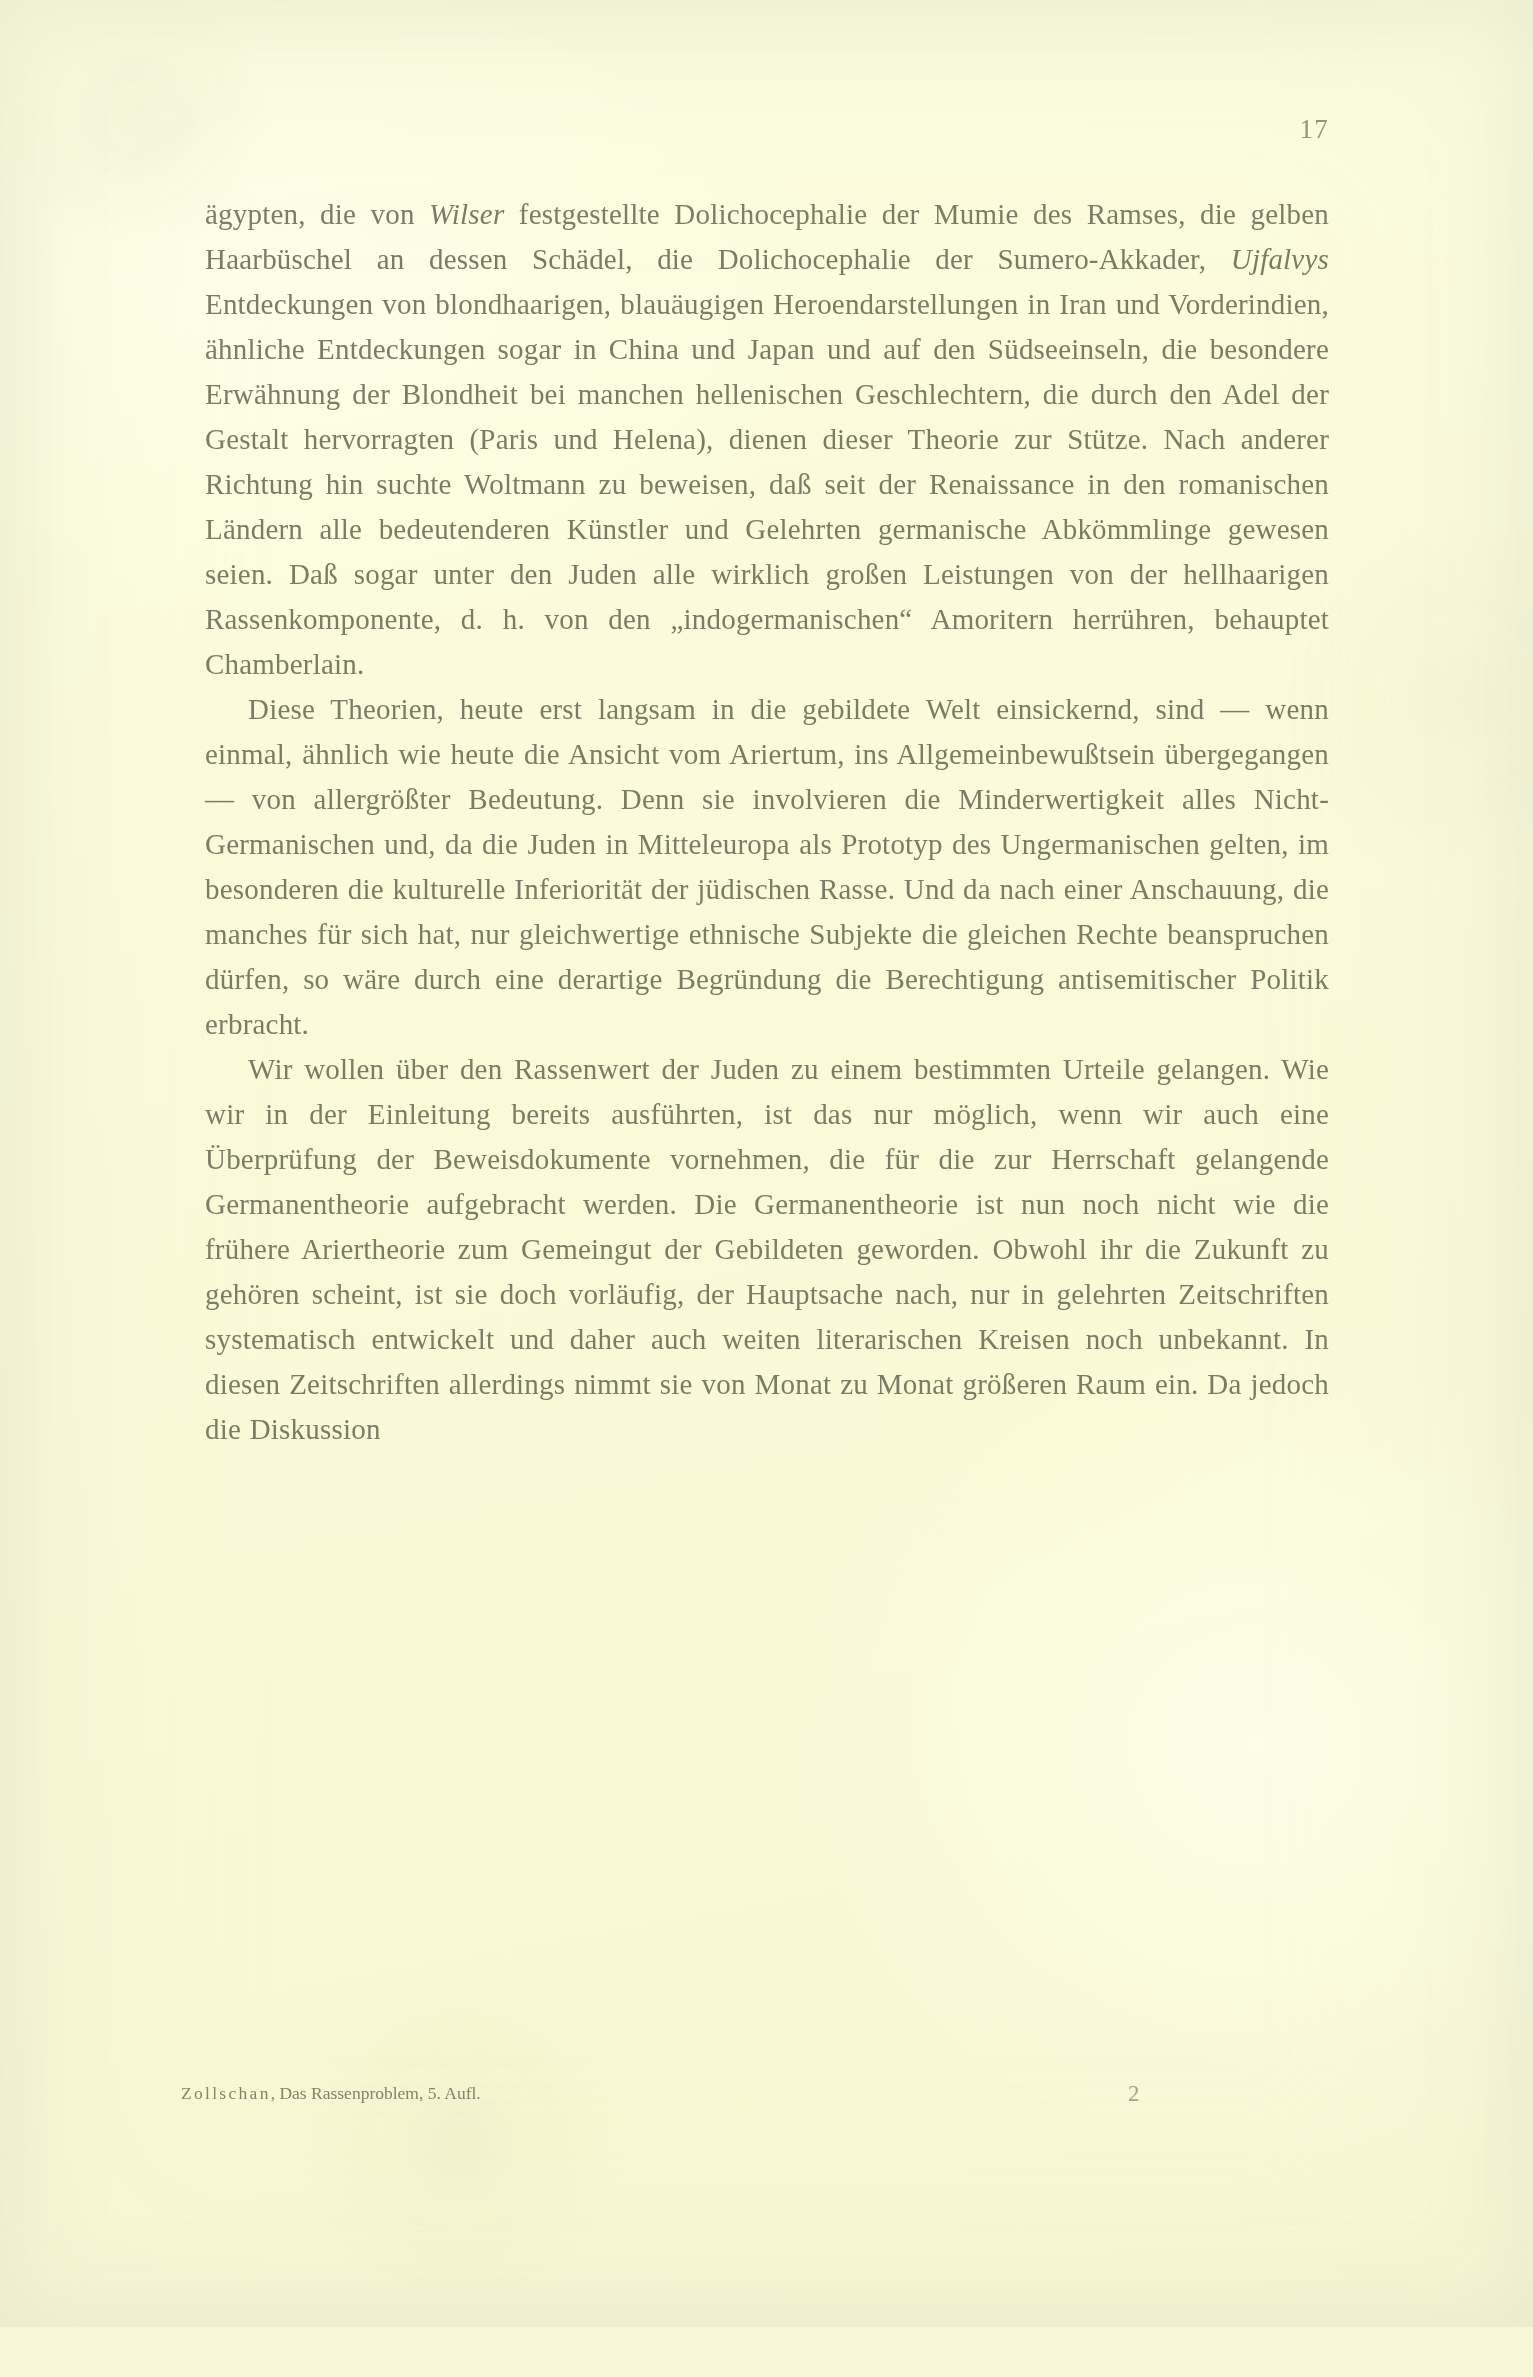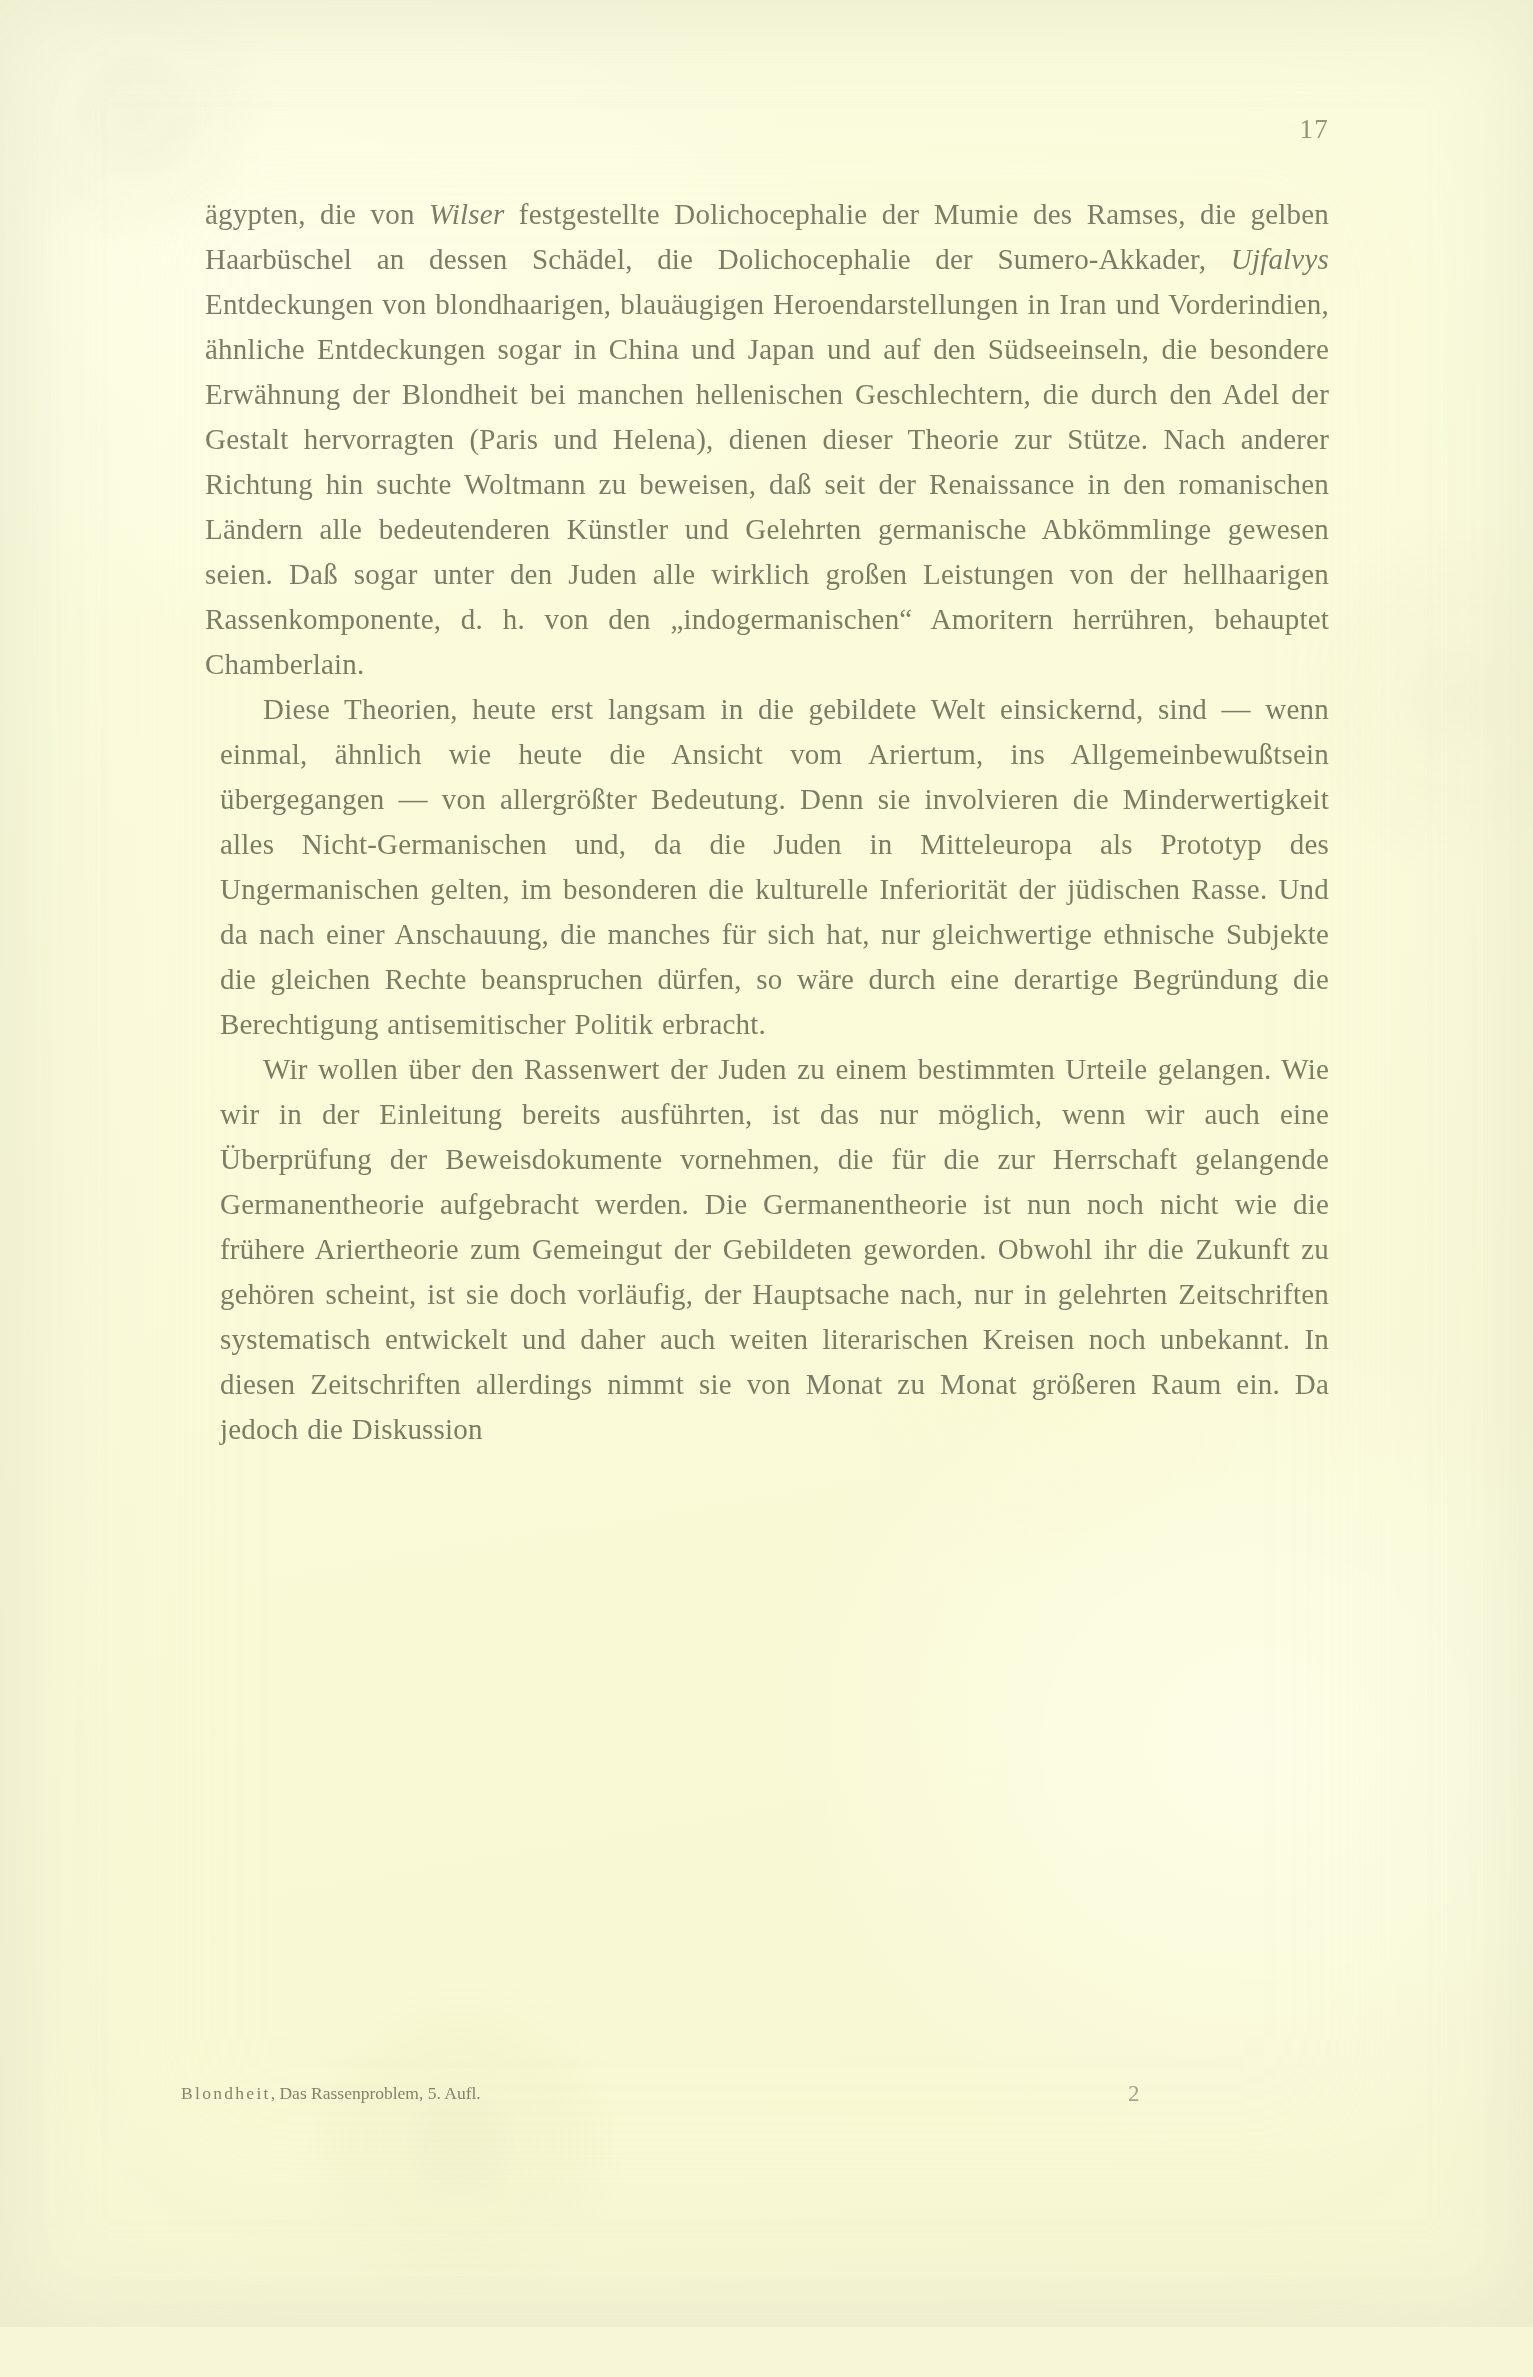--- a/index.html
+++ b/index.html
@@ -59,21 +59,21 @@
     text-align: justify;
     text-justify: inter-word;
     font-size: 29px;
     line-height: 45px;
     color: #7b7c66;
     letter-spacing: 0.2px;
     word-spacing: 1.2px;
     -webkit-font-smoothing: none;
   }
 
-  p.para.indent { text-indent: 43px; margin-left: 15px; }
+  p.para.indent { text-indent: 43px; }
 
   em.name {
     font-style: italic;
     color: #7a7b65;
   }
 
   .footer {
     position: absolute;
     left: 0;
     right: 0;
@@ -124,21 +124,21 @@
   <div class="textblock">
 
     <p class="para" id="para-1">ägypten, die von <em class="name">Wilser</em> festgestellte Dolichocephalie der Mumie des Ramses, die gelben Haarbüschel an dessen Schädel, die Dolichocephalie der Sumero-Akkader, <em class="name">Ujfalvys</em> Entdeckungen von blondhaarigen, blauäugigen Heroendarstellungen in Iran und Vorderindien, ähnliche Entdeckungen sogar in China und Japan und auf den Südseeinseln, die besondere Erwähnung der Blondheit bei manchen hellenischen Geschlechtern, die durch den Adel der Gestalt hervorragten (Paris und Helena), dienen dieser Theorie zur Stütze. Nach anderer Richtung hin suchte Woltmann zu beweisen, daß seit der Renaissance in den romanischen Ländern alle bedeutenderen Künstler und Gelehrten germanische Abkömmlinge gewesen seien. Daß sogar unter den Juden alle wirklich großen Leistungen von der hellhaarigen Rassenkomponente, d. h. von den „indogermanischen“ Amoritern herrühren, behauptet Chamberlain.</p>
     <p class="para indent" id="para-2">Diese Theorien, heute erst langsam in die gebildete Welt einsickernd, sind — wenn einmal, ähnlich wie heute die Ansicht vom Ariertum, ins Allgemeinbewußtsein übergegangen — von allergrößter Bedeutung. Denn sie involvieren die Minderwertigkeit alles Nicht-Germanischen und, da die Juden in Mitteleuropa als Prototyp des Ungermanischen gelten, im besonderen die kulturelle Inferiorität der jüdischen Rasse. Und da nach einer Anschauung, die manches für sich hat, nur gleichwertige ethnische Subjekte die gleichen Rechte beanspruchen dürfen, so wäre durch eine derartige Begründung die Berechtigung antisemitischer Politik erbracht.</p>
     <p class="para indent" id="para-3">Wir wollen über den Rassenwert der Juden zu einem bestimmten Urteile gelangen. Wie wir in der Einleitung bereits ausführten, ist das nur möglich, wenn wir auch eine Überprüfung der Beweisdokumente vornehmen, die für die zur Herrschaft gelangende Germanentheorie aufgebracht werden. Die Germanentheorie ist nun noch nicht wie die frühere Ariertheorie zum Gemeingut der Gebildeten geworden. Obwohl ihr die Zukunft zu gehören scheint, ist sie doch vorläufig, der Hauptsache nach, nur in gelehrten Zeitschriften systematisch entwickelt und daher auch weiten literarischen Kreisen noch unbekannt. In diesen Zeitschriften allerdings nimmt sie von Monat zu Monat größeren Raum ein. Da jedoch die Diskussion</p>
 
   </div>
 
   <div class="footer">
     <div class="footer-ref">
-      <span class="author">Blondheit</span><span>, Das Rassenproblem, 5. Aufl.</span>
+      <span class="author">Zollschan</span><span>, Das Rassenproblem, 5. Aufl.</span>
     </div>
     <div class="footer-sig">2</div>
   </div>
 
   <div class="vignette"></div>
 
 </div>
 
 
 </body></html>

